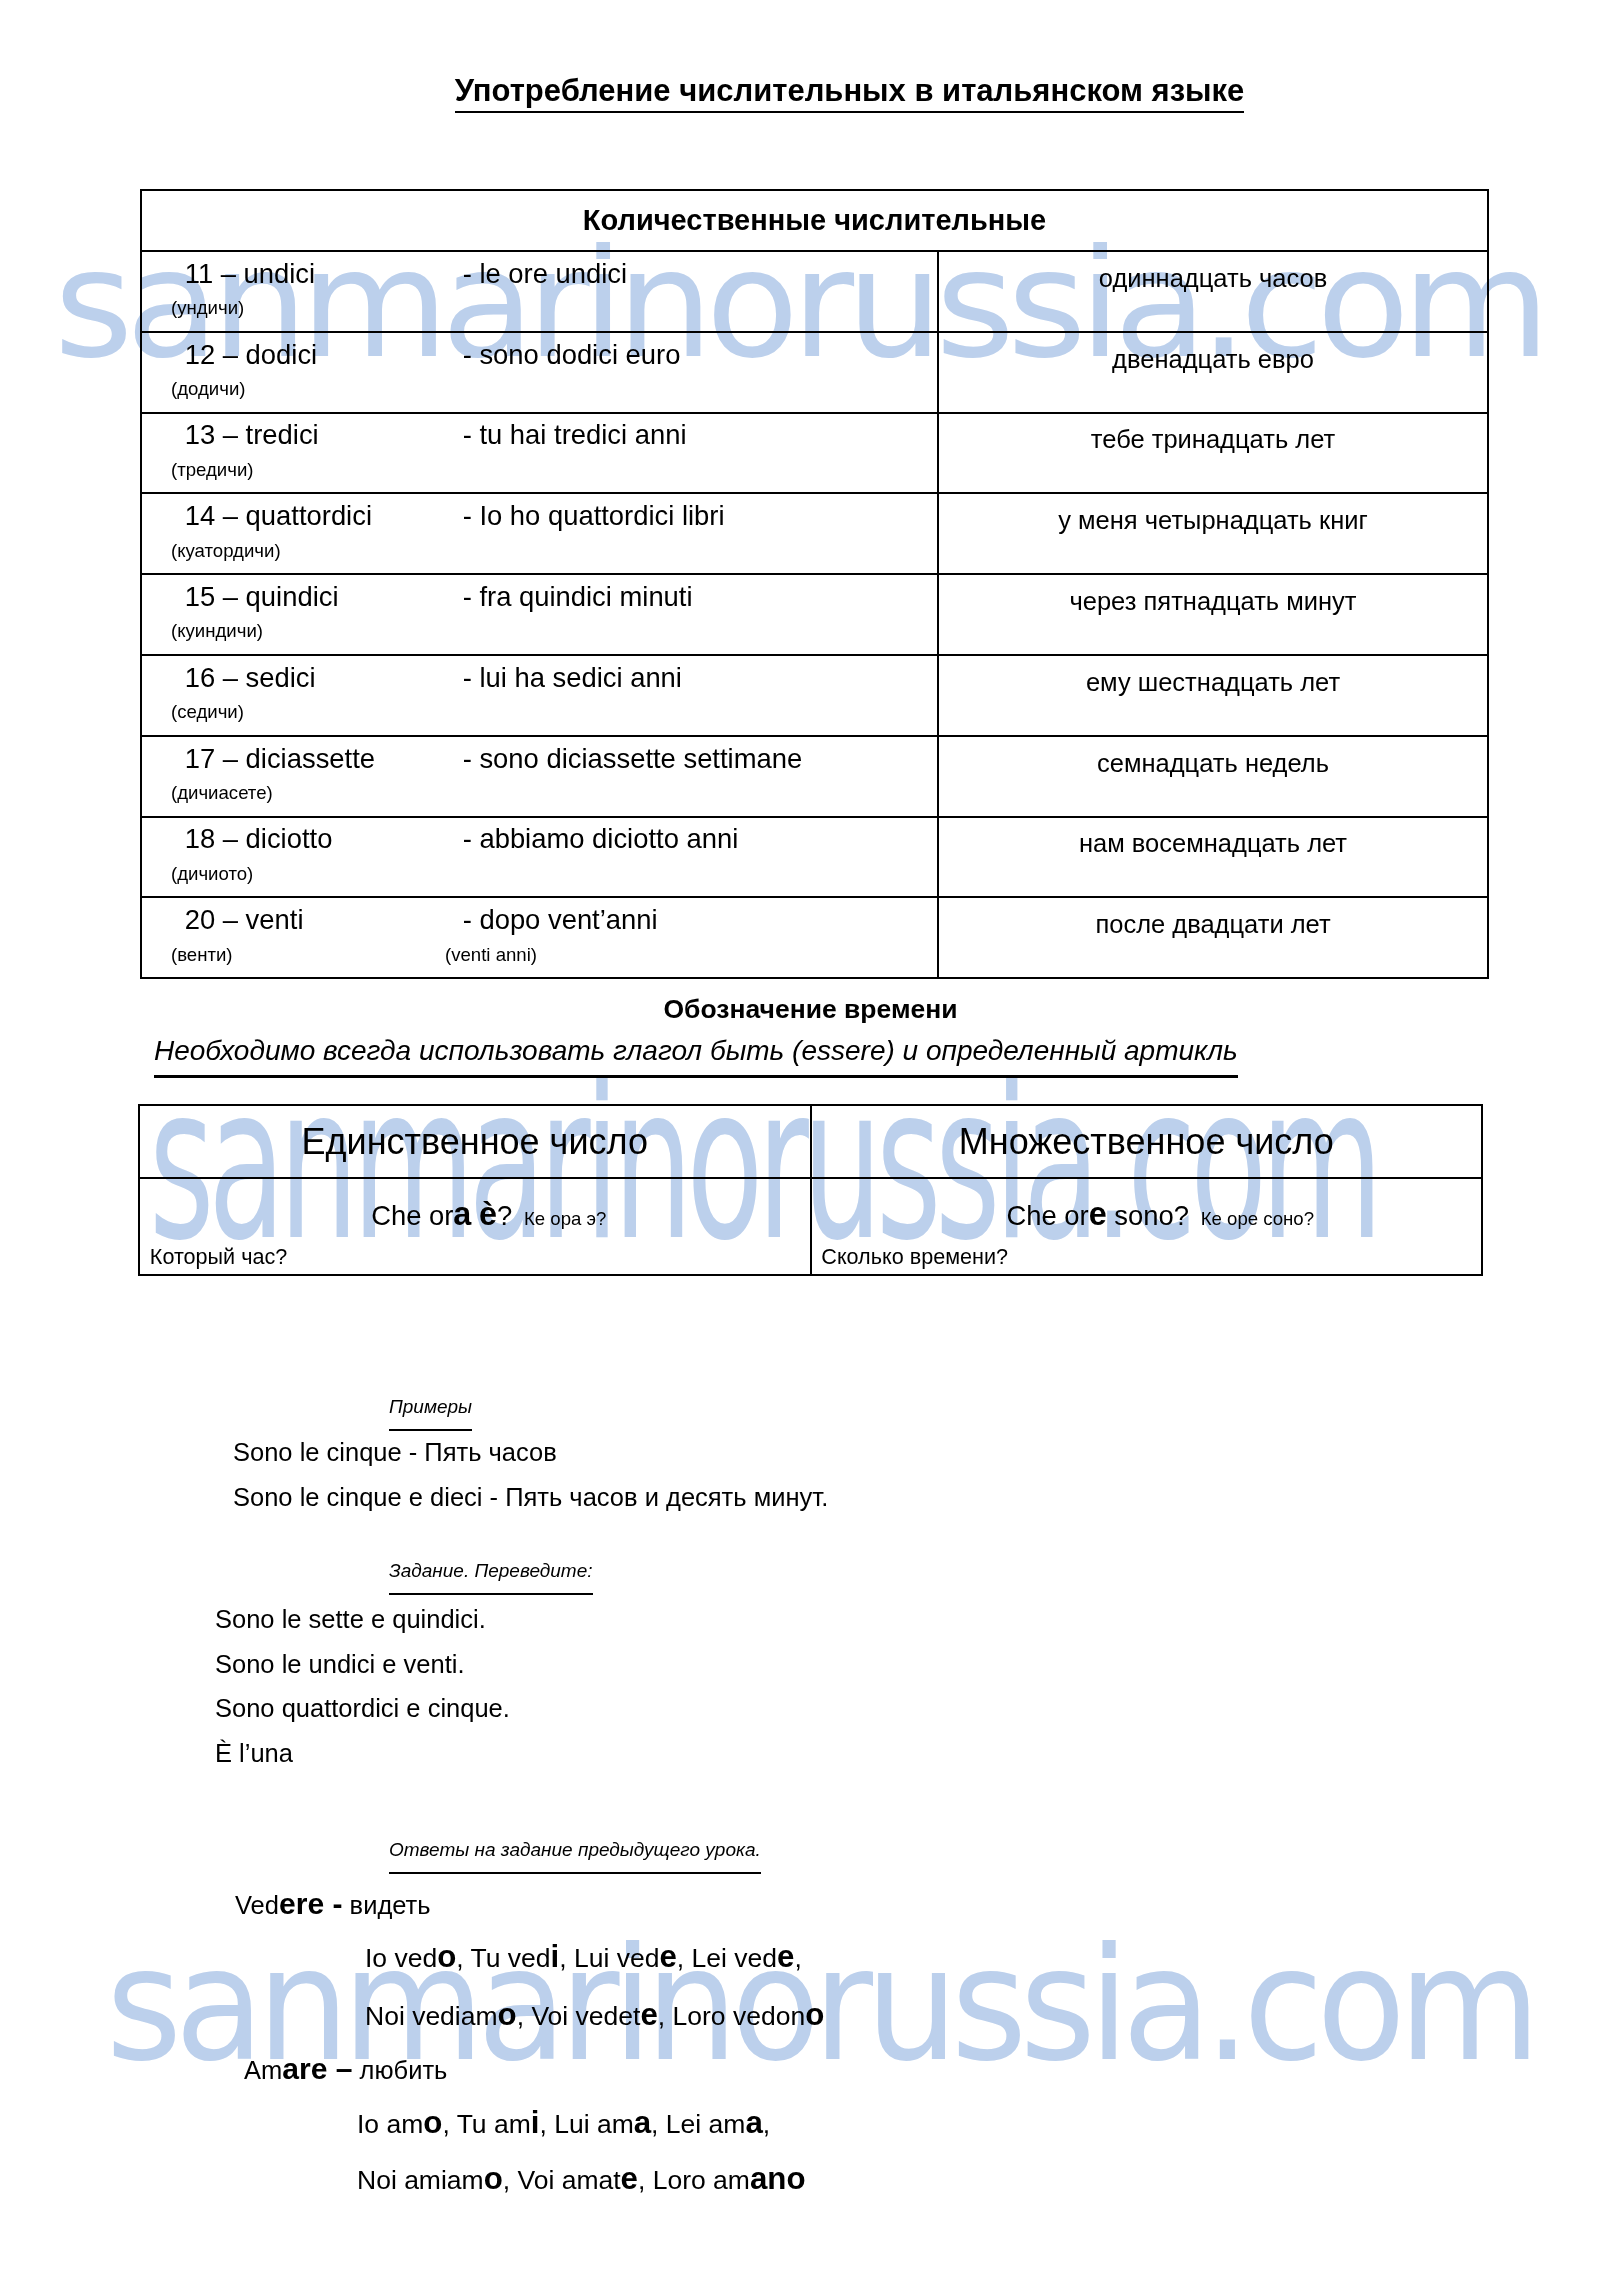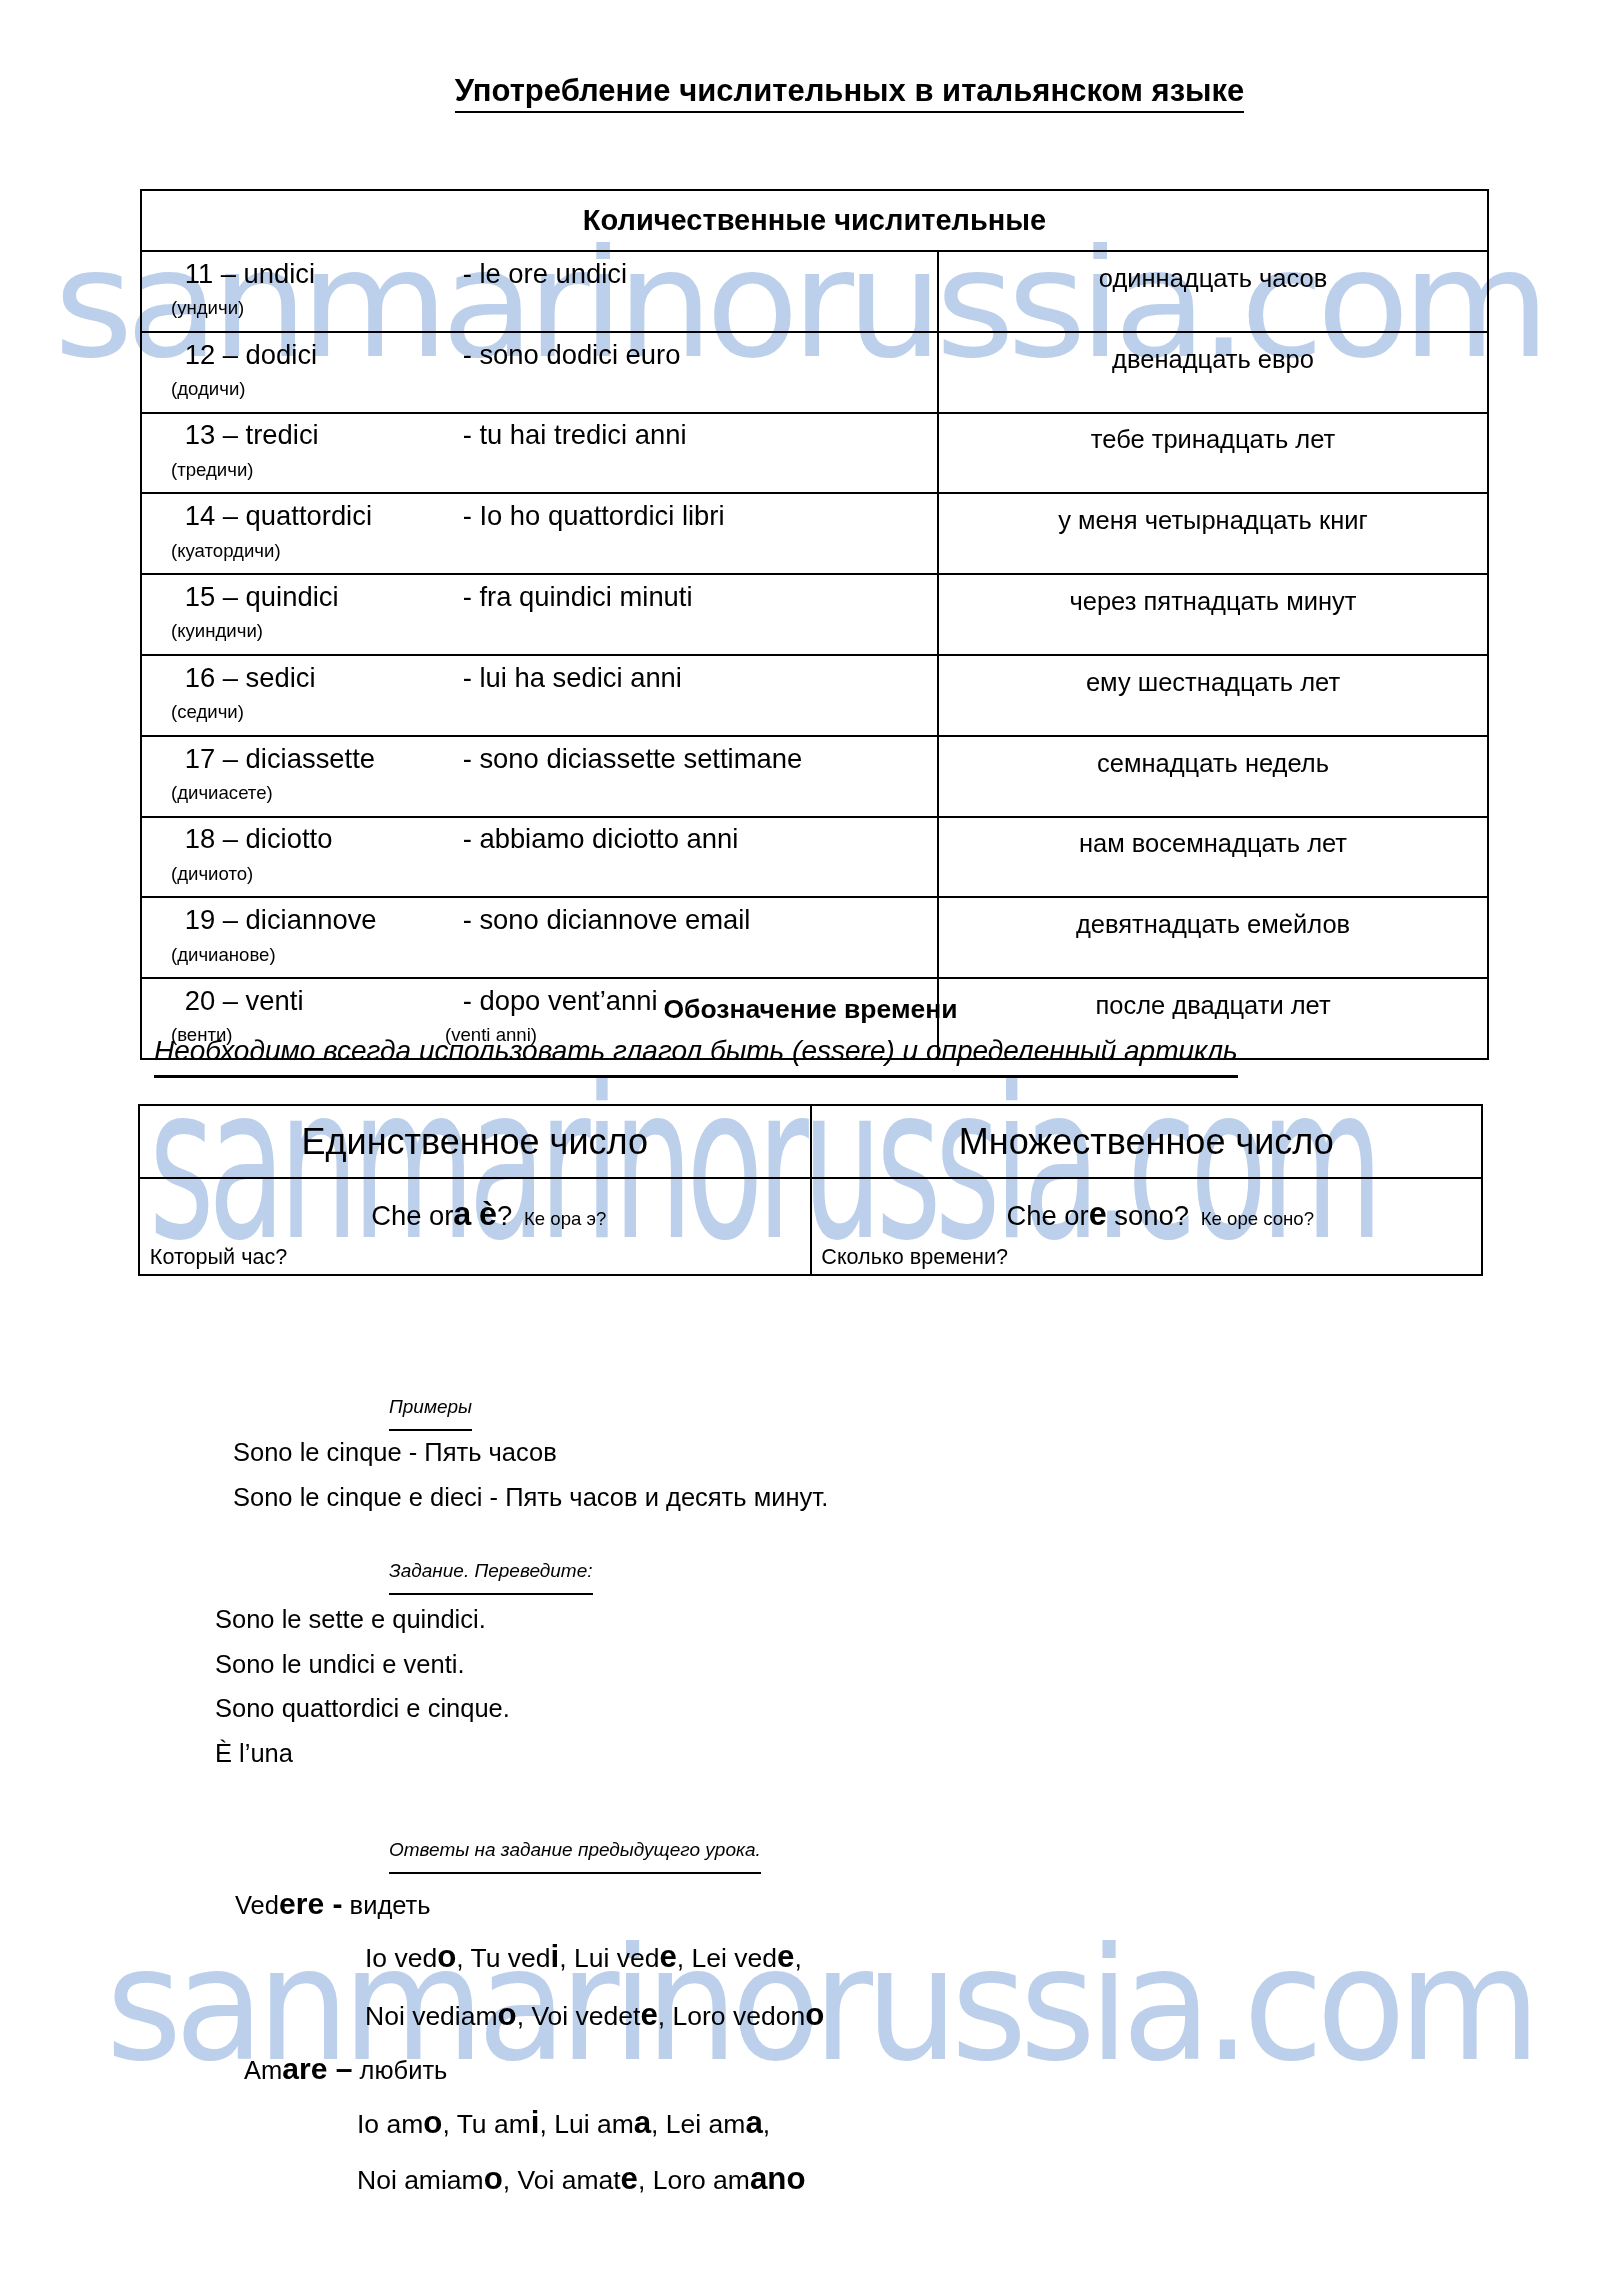--- a/index.html
+++ b/index.html
@@ -169,27 +169,20 @@
         </tr>
         <tr>
           <td class="cell-it">
             <div class="numline"><span class="numword">18 – diciotto</span><span class="ex">- abbiamo diciotto anni</span></div>
             <div class="translit">(дичиото)</div>
           </td>
           <td class="cell-ru">нам восемнадцать лет</td>
         </tr>
         <tr>
           <td class="cell-it">
-            <div class="numline"><span class="numword">19 – diciannove</span><span class="ex">- sono diciannove email</span></div>
-            <div class="translit">(дичианове)</div>
-          </td>
-          <td class="cell-ru">девятнадцать емейлов</td>
-        </tr>
-        <tr>
-          <td class="cell-it">
             <div class="numline"><span class="numword">20 – venti</span><span class="ex">- dopo vent’anni</span></div>
             <div class="translit"><span class="tr20">(венти)</span><span class="note20">(venti anni)</span></div>
           </td>
           <td class="cell-ru">после двадцати лет</td>
         </tr>
       </tbody>
     </table>
 
     <h2 class="time-heading">Обозначение времени</h2>
     <div class="time-note">Необходимо всегда использовать глагол быть (essere) и определенный артикль</div>

